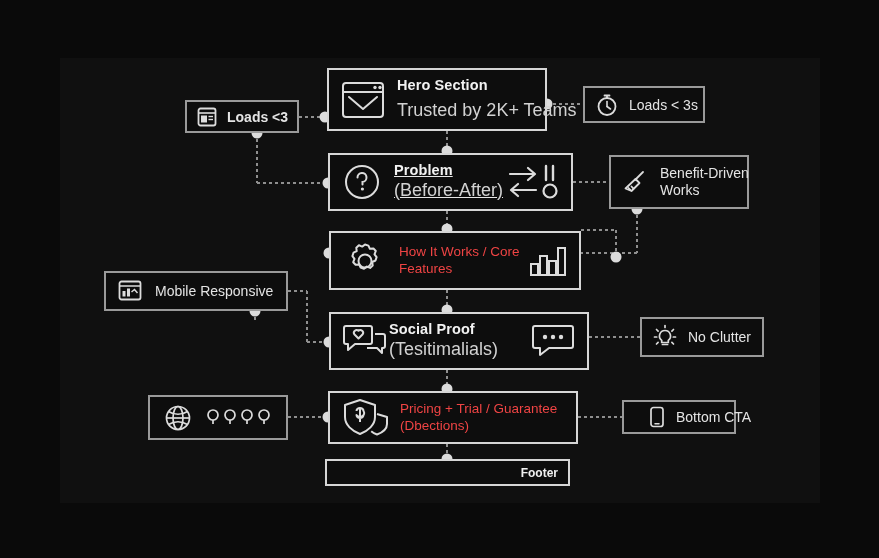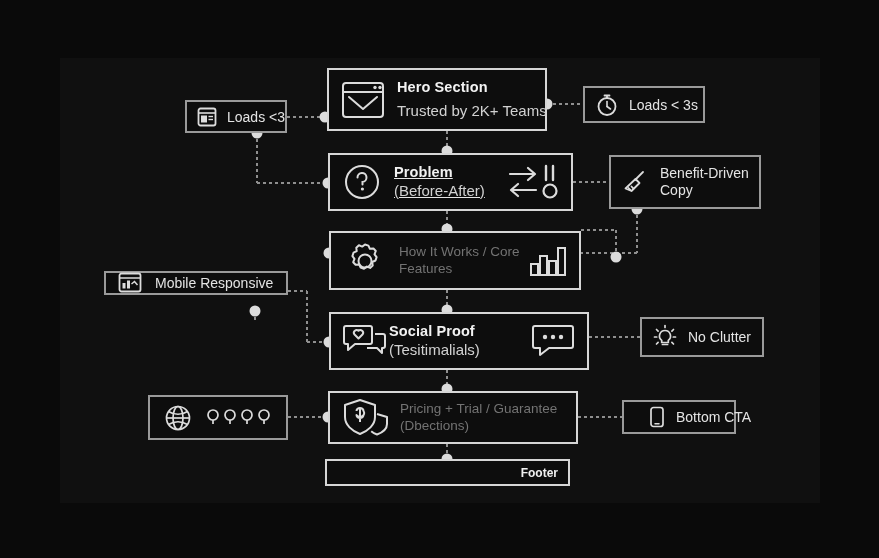--- a/index.html
+++ b/index.html
@@ -64,27 +64,27 @@
     line-height: 1.22;
   }
   .title-line {
     font-weight: bold;
     font-size: 14.5px;
     color: #f2f2f2;
     letter-spacing: 0.1px;
     white-space: nowrap;
   }
   .sub-line {
-    font-size: 15px;
+    font-size: 18px;
     color: #d2d2d2;
     white-space: nowrap;
   }
   .plain-line {
     font-size: 14px;
-    color: #737373;
+    color: #ef4444;
     white-space: nowrap;
   }
   .plain-line.two {
     font-size: 13.5px;
   }
   .sat-label {
     font-size: 14px;
     color: #e4e4e4;
     white-space: nowrap;
   }
@@ -274,21 +274,21 @@
     <span class="labels" style="margin-left:8px;">
       <span class="plain-line two">Pricing + Trial / Guarantee</span>
       <span class="plain-line two">(Dbections)</span>
     </span>
   </div>
 
   <div class="node main footer-node" style="left:325px; top:459px; width:245px; height:27px; padding:0 10px;">
     <span class="footer-label">Footer</span>
   </div>
 
-  <div class="node satellite" style="left:185px; top:100px; width:102px; height:33px; padding:0 8px;">
+  <div class="node satellite" style="left:185px; top:100px; width:114px; height:33px; padding:0 8px;font-weight:bold;">
     <span class="icon-wrap" style="width:24px;height:24px;">
       <svg width="20" height="20" viewBox="0 0 20 20">
         <rect x="1.5" y="1.5" width="17" height="17" rx="2" fill="none" stroke="#dcdcdc" stroke-width="1.8"></rect>
         <line x1="1.5" y1="6" x2="18.5" y2="6" stroke="#dcdcdc" stroke-width="1.6"></line>
         <rect x="4" y="8.5" width="6" height="7" fill="#dcdcdc"></rect>
         <line x1="11.5" y1="9.5" x2="16" y2="9.5" stroke="#dcdcdc" stroke-width="1.4"></line>
         <line x1="11.5" y1="12.5" x2="16" y2="12.5" stroke="#dcdcdc" stroke-width="1.4"></line>
       </svg>
     </span>
     <span class="sat-label" style="margin-left:8px;">Loads &lt;3</span>
@@ -300,38 +300,38 @@
         <circle cx="12" cy="13.5" r="8.5" fill="none" stroke="#dcdcdc" stroke-width="1.8"></circle>
         <line x1="12" y1="13.5" x2="12" y2="8.5" stroke="#dcdcdc" stroke-width="1.6" stroke-linecap="round"></line>
         <line x1="12" y1="13.5" x2="15.5" y2="16" stroke="#dcdcdc" stroke-width="1.6" stroke-linecap="round"></line>
         <line x1="9.5" y1="2.5" x2="14.5" y2="2.5" stroke="#dcdcdc" stroke-width="1.8" stroke-linecap="round"></line>
         <line x1="12" y1="2.5" x2="12" y2="5" stroke="#dcdcdc" stroke-width="1.8"></line>
       </svg>
     </span>
     <span class="sat-label" style="margin-left:9px;">Loads &lt; 3s</span>
   </div>
 
-  <div class="node satellite" style="left:609px; top:155px; width:152px; height:54px; padding:0 9px;">
+  <div class="node satellite" style="left:609px; top:155px; width:140px; height:54px; padding:0 9px;">
     <span class="icon-wrap" style="width:32px;height:32px;">
       <svg width="28" height="28" viewBox="0 0 28 28">
         <g fill="none" stroke="#dcdcdc" stroke-width="1.8" stroke-linejoin="round" stroke-linecap="round">
           <line x1="21" y1="4" x2="13" y2="12"></line>
           <path d="M13.5 11 L17.5 15 L9.5 23 L3.5 20.5z"></path>
           <line x1="6.5" y1="20" x2="8.5" y2="22.2"></line>
           <line x1="9.5" y1="18.5" x2="11.5" y2="20.7"></line>
         </g>
       </svg>
     </span>
     <span class="labels" style="margin-left:8px;">
       <span class="sat-label">Benefit-Driven</span>
-      <span class="sat-label">Copy</span>
-    </span>
-  </div>
-
-  <div class="node satellite" style="left:104px; top:271px; width:184px; height:24px; padding:0 10px;">
+      <span class="sat-label">Works</span>
+    </span>
+  </div>
+
+  <div class="node satellite" style="left:104px; top:271px; width:184px; height:40px; padding:0 10px;">
     <span class="icon-wrap" style="width:28px;height:28px;">
       <svg width="24" height="24" viewBox="0 0 24 24">
         <rect x="1.5" y="2.5" width="21" height="18" rx="2" fill="none" stroke="#dcdcdc" stroke-width="1.8"></rect>
         <line x1="1.5" y1="7" x2="22.5" y2="7" stroke="#dcdcdc" stroke-width="1.5"></line>
         <rect x="4.5" y="12" width="3" height="5.5" fill="#dcdcdc"></rect>
         <rect x="9" y="9.5" width="3" height="8" fill="#dcdcdc"></rect>
         <polyline points="13.5,13 16.5,10.5 19.5,14" fill="none" stroke="#dcdcdc" stroke-width="1.5"></polyline>
       </svg>
     </span>
     <span class="sat-label" style="margin-left:11px;">Mobile Responsive</span>

